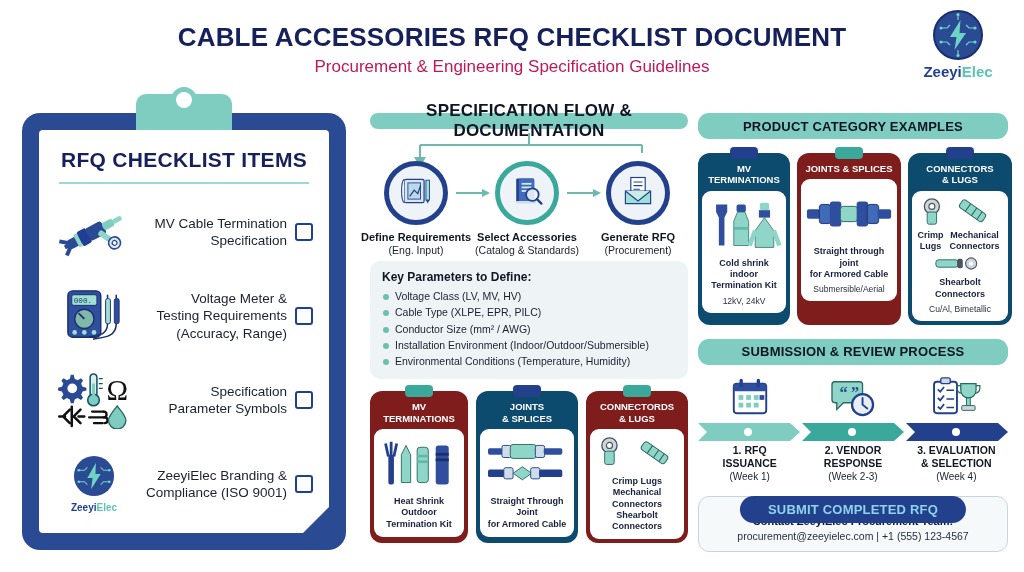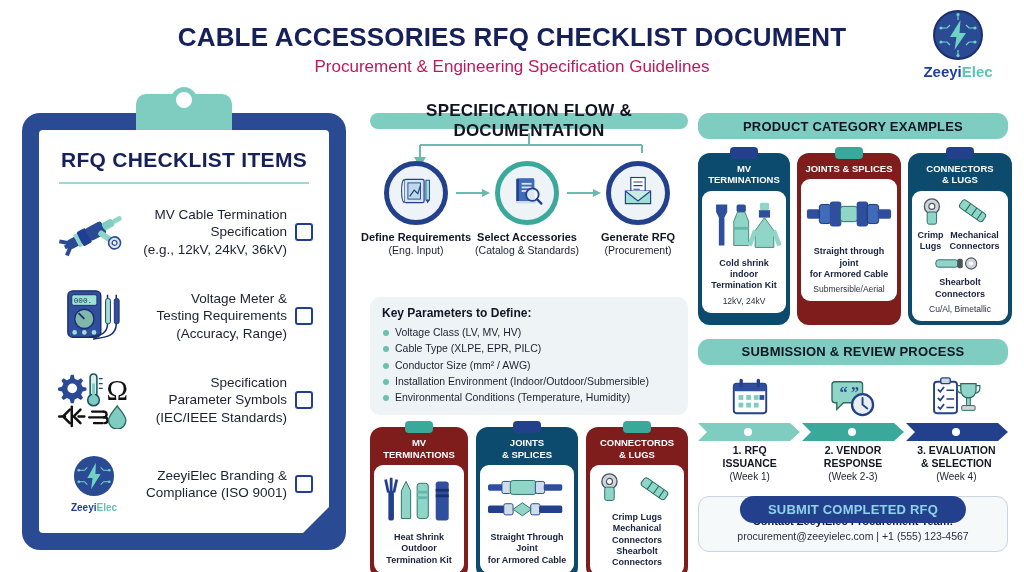--- a/index.html
+++ b/index.html
@@ -88,21 +88,21 @@
            background: #eef3f8; display: flex; align-items: center; justify-content: center; }
   .fnode.n1 { left: 14px;  border: 5px solid #23408c; }
   .fnode.n2 { left: 125px; border: 5px solid #3aa99b; }
   .fnode.n3 { left: 236px; border: 5px solid #23408c; }
   .flabel { position: absolute; top: 98px; width: 120px; text-align: center;
             font-size: 10.5px; line-height: 1.22; color: #1c2030; }
   .flabel b { font-size: 11px; color: #111624; }
   .flabel.l1 { left: -14px; } .flabel.l2 { left: 97px; } .flabel.l3 { left: 208px; }
 
   .keybox {
-    margin-top: 36px; background: #eef3f6; border-radius: 10px;
+    background: #eef3f6; border-radius: 10px;
     padding: 9px 12px 10px 12px;
   }
   .keybox h4 { font-size: 12px; color: #111624; margin-bottom: 4px; }
   .keybox ul { list-style: none; }
   .keybox li {
     font-size: 10.5px; color: #1c2030; line-height: 1.55;
     padding-left: 13px; position: relative;
   }
   .keybox li:before {
     content: ""; position: absolute; left: 1px; top: 6px;
@@ -218,21 +218,20 @@
             <g transform="translate(40,28) rotate(35)">
               <rect x="0" y="-3" width="16" height="6" rx="2" fill="#8fd6c9"></rect>
               <circle cx="19" cy="0" r="6" fill="#dfe9f0" stroke="#2a4a94" stroke-width="1.6"></circle>
               <circle cx="19" cy="0" r="2.4" fill="#fff" stroke="#2a4a94" stroke-width="1.2"></circle>
             </g>
           </svg>
         </div>
         <div class="check-text">
           <div>MV Cable Termination</div>
           <div>Specification</div>
-          <div>(e.g., 12kV, 24kV, 36kV)</div>
         </div>
         <div class="check-box"></div>
       </div>
 
       <div class="check-row">
         <div class="check-icon">
           <svg viewBox="0 0 70 60" width="68" height="58">
             <rect x="8" y="4" width="34" height="48" rx="5" fill="#2f4f9e" stroke="#1b2f6e" stroke-width="1.5"></rect>
             <rect x="12" y="8" width="26" height="11" rx="2" fill="#9fe0d4" stroke="#1b2f6e" stroke-width="1"></rect>
             <text x="14" y="17" font-size="8" font-family="Liberation Mono, monospace" fill="#16305c">000.</text>
@@ -277,21 +276,20 @@
             <g stroke="#111" stroke-width="2.4" fill="none" stroke-linecap="round">
               <path d="M36 42 h12 M33 48 h16 M38 54 h9"></path>
               <path d="M48 42 c4 0 4 6 0 6 M49 48 c4 0 4 6 0 6"></path>
             </g>
             <path d="M62 36 c6 8 9 11 9 15 a9 9 0 0 1 -18 0 c0 -4 3 -7 9 -15z" fill="#7ecdc0" stroke="#2a6a60" stroke-width="1.4"></path>
           </svg>
         </div>
         <div class="check-text">
           <div>Specification</div>
           <div>Parameter Symbols</div>
-          <div>(IEC/IEEE Standards)</div>
         </div>
         <div class="check-box"></div>
       </div>
 
       <div class="check-row">
         <div class="check-icon">
           <div class="zee-mini">
             <svg viewBox="0 0 44 44" width="42" height="42">
               <circle cx="22" cy="22" r="21" fill="#2a4a94"></circle>
               <g stroke="#6fd3c4" stroke-width="1.1" fill="none">

